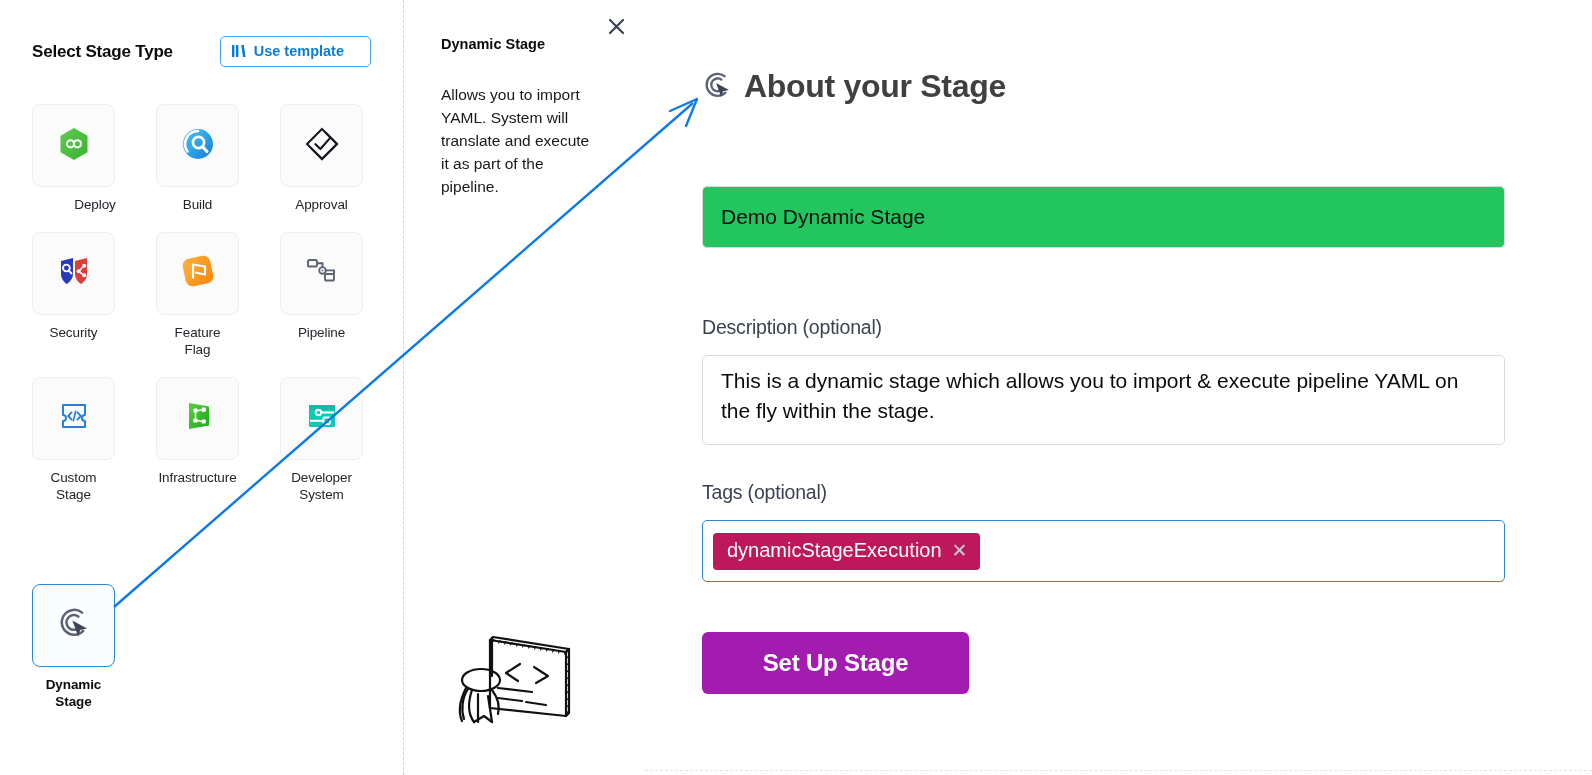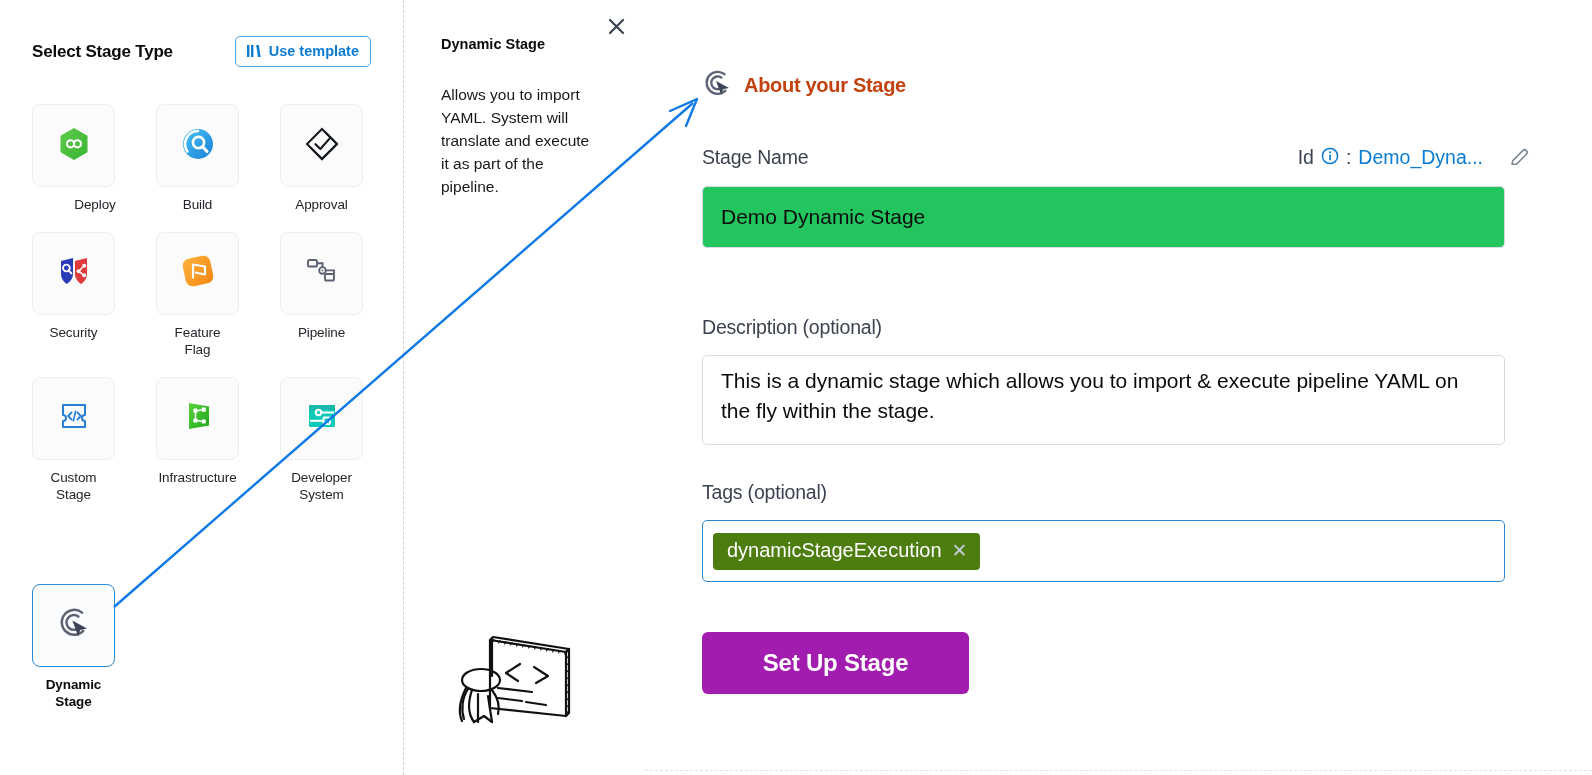--- a/index.html
+++ b/index.html
@@ -16,21 +16,21 @@
   .left-header {
     position: absolute; left: 32px; top: 36px; width: 339px;
     display: flex; align-items: center; justify-content: space-between;
   }
   .left-title { font-size: 17px; font-weight: bold; color: #0b0b0d; letter-spacing: -0.2px; }
   .use-template-btn {
     display: inline-flex; align-items: center; gap: 7px;
     border: 1px solid #4da2e8; border-radius: 5px;
     background: #ffffff; color: #0b7cd4;
     font-size: 14.5px; font-weight: bold;
-    padding: 6px 11px 7px 10px; cursor: pointer;
+    padding: 6px 26px 7px 10px; cursor: pointer;
     white-space: nowrap;
   }
   .tpl-icon { display: inline-flex; }
 
   .stage-grid {
     position: absolute; left: 32px; top: 104px;
     width: 340px;
     display: grid;
     grid-template-columns: repeat(3, 83px);
     column-gap: 41px;
@@ -79,21 +79,21 @@
 
   
   .arrow-svg { position: absolute; left: 0; top: 0; pointer-events: none; }
 
   
   .right-panel { position: absolute; left: 640px; top: 0; width: 952px; height: 775px; }
   .about-row {
     position: absolute; left: 62px; top: 68px;
     display: flex; align-items: center; gap: 12px;
   }
-  .about-title { font-size: 20px; font-weight: bold; color: #c2410c; letter-spacing: -0.3px; }
+  .about-title { font-size: 32px; font-weight: bold; color: #404040; letter-spacing: -0.3px; }
 
   .field-label {
     font-size: 19.5px; color: #3c4350; letter-spacing: -0.2px;
   }
   .stage-name-row {
     position: absolute; left: 62px; top: 146px; width: 828px;
     display: flex; align-items: center; justify-content: space-between;
   }
   .id-group { display: flex; align-items: center; gap: 7px; }
   .id-text { font-size: 19.5px; color: #3c4350; }
@@ -133,21 +133,21 @@
     position: absolute; left: 62px; top: 520px;
     width: 803px; height: 62px;
     border: 1.5px solid #2a8ad4; border-radius: 5px;
     background: #ffffff;
     display: flex; align-items: center;
     padding: 0 10px;
     cursor: text;
   }
   .tag-chip {
     display: inline-flex; align-items: center; gap: 10px;
-    background: #4d7c0f; color: #ffffff;
+    background: #be185d; color: #ffffff;
     border-radius: 4px;
     font-size: 20px;
     padding: 6px 12px 8px 14px;
   }
   .tag-x { color: #c3ccd6; font-size: 19px; cursor: pointer; line-height: 1; }
 
   .setup-btn {
     position: absolute; left: 62px; top: 632px;
     width: 267px; height: 62px;
     background: #a21caf; color: #ffffff;
@@ -410,40 +410,20 @@
       <span>
         <svg width="30" height="30" viewBox="0 0 30 30">
           <path d="M22.5 6.2 A11 11 0 1 0 23.4 22.6" fill="none" stroke="#5c6273" stroke-width="2.3" stroke-linecap="round"></path>
           <path d="M19.4 9.6 A6.4 6.4 0 1 0 20.2 19.4" fill="none" stroke="#5c6273" stroke-width="2.3" stroke-linecap="round"></path>
           <path d="M14 13 L27 20 L21 21.3 L19.3 27 Z" fill="#3d4456"></path>
         </svg>
       </span>
       <span class="about-title">About your Stage</span>
     </div>
 
-    <div class="stage-name-row">
-      <span class="field-label">Stage Name</span>
-      <span class="id-group">
-        <span class="id-text">Id</span>
-        <span>
-          <svg width="18" height="18" viewBox="0 0 18 18">
-            <circle cx="9" cy="9" r="7.6" fill="none" stroke="#0b7cd4" stroke-width="1.5"></circle>
-            <circle cx="9" cy="5.2" r="1.05" fill="#0b7cd4"></circle>
-            <rect x="8.2" y="7.4" width="1.7" height="6.2" rx="0.8" fill="#0b7cd4"></rect>
-          </svg>
-        </span>
-        <span class="id-colon">:</span>
-        <span class="id-value">Demo_Dyna...</span>
-        <span class="pencil-btn">
-          <svg width="22" height="22" viewBox="0 0 22 22">
-            <path d="M4 17.2 L4.8 13.6 L14.8 3.6 A1.9 1.9 0 0 1 18.4 7.2 L8.4 17.2 Z" fill="none" stroke="#7e8694" stroke-width="1.6" stroke-linejoin="round"></path>
-          </svg>
-        </span>
-      </span>
-    </div>
 
     <input class="text-input" type="text" value="Demo Dynamic Stage" style="">
 
     <div class="field-label desc-label">Description (optional)</div>
     <textarea class="desc-box" placeholder="Enter description" style="">This is a dynamic stage which allows you to import &amp; execute pipeline YAML on the fly within the stage.</textarea>
 
     <div class="field-label tags-label">Tags (optional)</div>
     <div class="tags-box" id="tags-box">
         <span class="tag-chip">
           <span>dynamicStageExecution</span>

